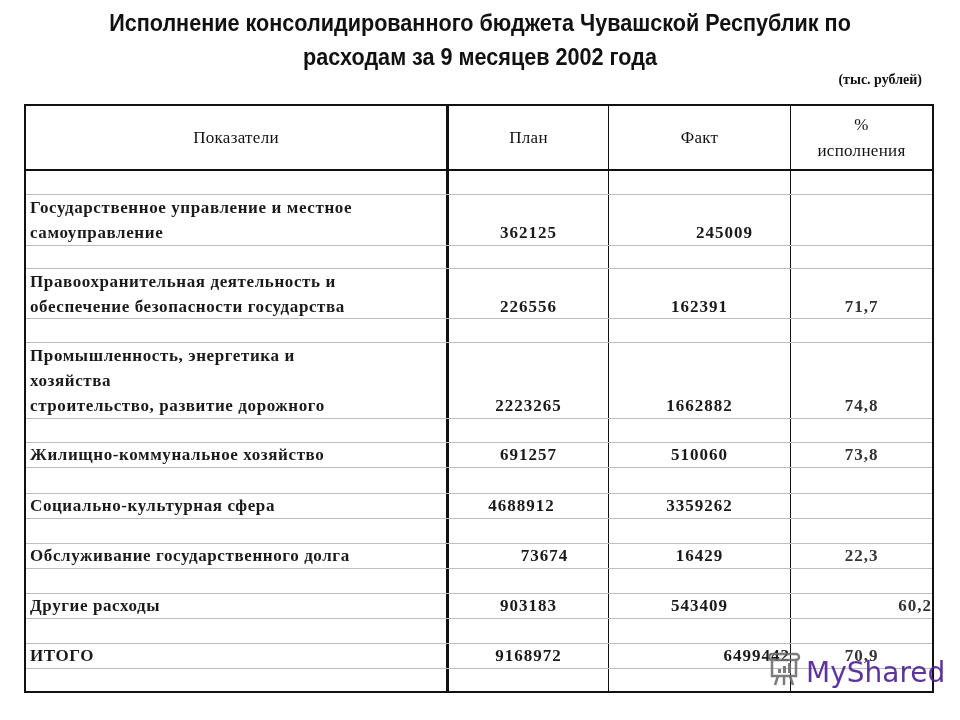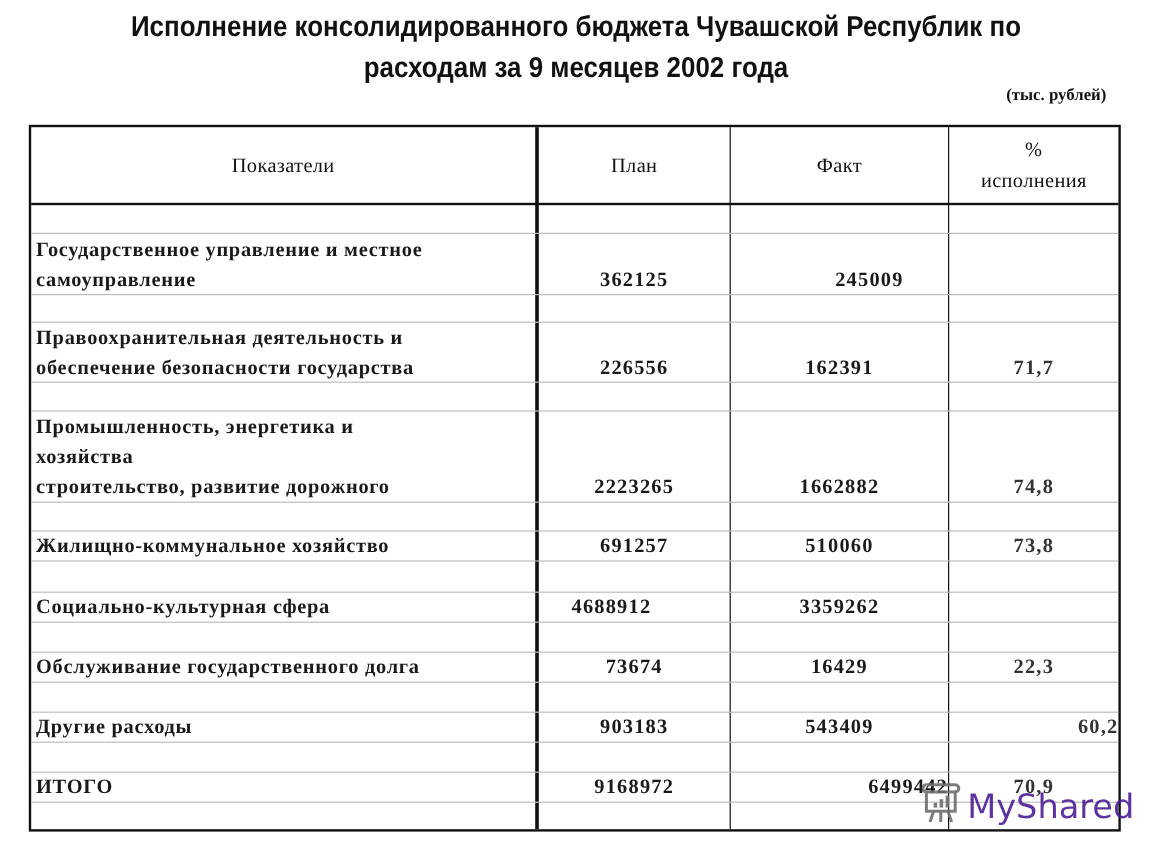--- a/index.html
+++ b/index.html
@@ -124,27 +124,27 @@
   <div class="label" style="top:336px;">
     <div>Жилищно-коммунальное хозяйство</div>
   </div>
   <div class="num" style="left:423px;width:159px;top:336px;">691257</div>
   <div class="num" style="left:583px;width:181px;top:336px;">510060</div>
   <div class="num pct" style="left:765px;width:141px;top:336px;">73,8</div>
 
   <div class="label" style="top:387px;">
     <div>Социально-культурная сфера</div>
   </div>
-  <div class="num" style="left:404px;width:159px;top:387px;">4688912</div>
+  <div class="num" style="left:416px;width:159px;top:387px;">4688912</div>
   <div class="num" style="left:583px;width:181px;top:387px;">3359262</div>
 
   <div class="label" style="top:437px;">
     <div>Обслуживание государственного долга</div>
   </div>
-  <div class="num" style="left:423px;width:159px;top:437px;">73674</div>
+  <div class="num" style="left:423px;width:159px;top:437px;padding-left:16px;">73674</div>
   <div class="num" style="left:583px;width:181px;top:437px;">16429</div>
   <div class="num pct" style="left:765px;width:141px;top:437px;">22,3</div>
 
   <div class="label" style="top:487px;">
     <div>Другие расходы</div>
   </div>
   <div class="num" style="left:423px;width:159px;top:487px;">903183</div>
   <div class="num" style="left:583px;width:181px;top:487px;">543409</div>
   <div class="num pct" style="left:765px;width:141px;top:487px;text-align:right;">60,2</div>
 

